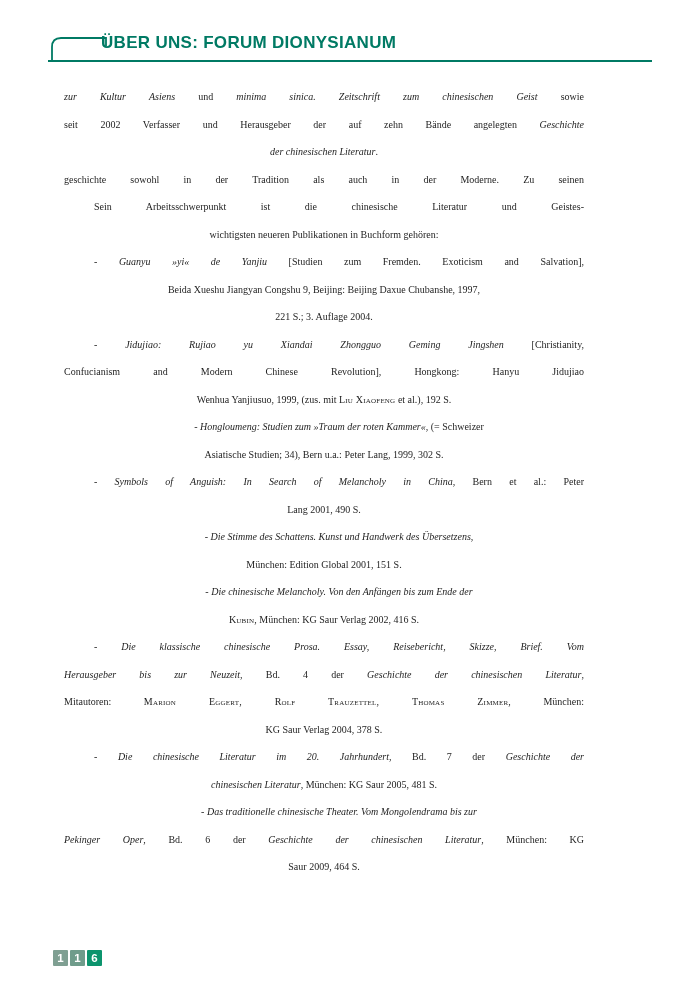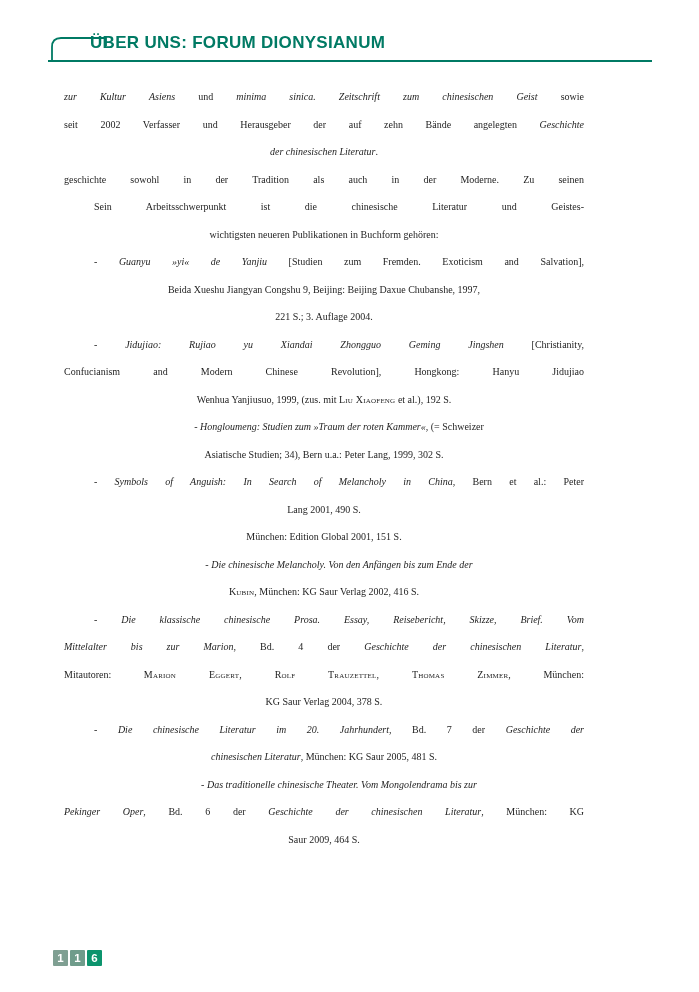--- a/index.html
+++ b/index.html
@@ -46,21 +46,21 @@
 </style>
 </head>
 <body>
 
 <div class="page">
 
   <div class="header">
     <svg class="header-tab" width="64" height="26" viewBox="0 0 64 26">
       <path id="tab-path" d="M1,26 L1,11 Q1,2 10,2 L55,2 L55,10" fill="none" stroke="#007a64" stroke-width="1.8"></path>
     </svg>
-    <div class="header-title" id="header-title" style="color: rgb(0, 122, 100);">ÜBER UNS: FORUM DIONYSIANUM</div>
+    <div class="header-title" id="header-title" style="color: rgb(0, 122, 100); margin-left: 11px;">ÜBER UNS: FORUM DIONYSIANUM</div>
     <div class="header-rule" id="header-rule" style="background: rgb(0, 122, 100);"></div>
   </div>
 
   <div class="text-block" id="text-block" style="color: rgb(30, 30, 30);">
       <div>
         <div class="line jst"><span class="s-i">zur Kultur Asiens</span><span class="s-r"> und </span><span class="s-i">minima sinica. Zeitschrift zum chinesischen Geist</span><span class="s-r"> sowie</span></div>
         <div class="line jst"><span class="s-r">seit 2002 Verfasser und Herausgeber der auf zehn Bände angelegten </span><span class="s-i">Geschichte</span></div>
         <div class="line"><span class="s-i">der chinesischen Literatur</span><span class="s-r">.</span></div>
       </div>
       <div>
@@ -80,29 +80,30 @@
       </div>
       <div>
         <div class="line ind"><span class="s-r">- </span><span class="s-i">Hongloumeng: Studien zum »Traum der roten Kammer«</span><span class="s-r">, (= Schweizer</span></div>
         <div class="line"><span class="s-r">Asiatische Studien; 34), Bern u.a.: Peter Lang, 1999, 302 S.</span></div>
       </div>
       <div>
         <div class="line jst ind"><span class="s-r">- </span><span class="s-i">Symbols of Anguish: In Search of Melancholy in China</span><span class="s-r">, Bern et al.: Peter</span></div>
         <div class="line"><span class="s-r">Lang 2001, 490 S.</span></div>
       </div>
       <div>
+        <div class="line ind"><span class="s-r">- </span><span class="s-i">Die Stimme des Schattens. Kunst und Handwerk des Übersetzens</span><span class="s-r">,</span></div>
         <div class="line"><span class="s-r">München: Edition Global 2001, 151 S.</span></div>
       </div>
       <div>
         <div class="line ind"><span class="s-r">- </span><span class="s-i">Die chinesische Melancholy. Von den Anfängen bis zum Ende der</span></div>
         <div class="line"><span class="s-sc">Kubin</span><span class="s-r">, München: KG Saur Verlag 2002, 416 S.</span></div>
       </div>
       <div>
         <div class="line jst ind"><span class="s-r">- </span><span class="s-i">Die klassische chinesische Prosa. Essay, Reisebericht, Skizze, Brief. Vom</span></div>
-        <div class="line jst"><span class="s-i">Mittelalter bis zur Marion</span><span class="s-r">, Bd. 4 der </span><span class="s-i">Geschichte der chinesischen Literatur</span><span class="s-r">,</span></div>
+        <div class="line jst"><span class="s-i">Herausgeber bis zur Neuzeit</span><span class="s-r">, Bd. 4 der </span><span class="s-i">Geschichte der chinesischen Literatur</span><span class="s-r">,</span></div>
         <div class="line jst"><span class="s-r">Mitautoren: </span><span class="s-sc">Marion Eggert, Rolf Trauzettel, Thomas Zimmer</span><span class="s-r">, München:</span></div>
         <div class="line"><span class="s-r">KG Saur Verlag 2004, 378 S.</span></div>
       </div>
       <div>
         <div class="line jst ind"><span class="s-r">- </span><span class="s-i">Die chinesische Literatur im 20. Jahrhundert</span><span class="s-r">, Bd. 7 der </span><span class="s-i">Geschichte der</span></div>
         <div class="line"><span class="s-i">chinesischen Literatur</span><span class="s-r">, München: KG Saur 2005, 481 S.</span></div>
       </div>
       <div>
         <div class="line ind"><span class="s-r">- </span><span class="s-i">Das traditionelle chinesische Theater. Vom Mongolendrama bis zur</span></div>
         <div class="line jst"><span class="s-i">Pekinger Oper</span><span class="s-r">, Bd. 6 der </span><span class="s-i">Geschichte der chinesischen Literatur</span><span class="s-r">, München: KG</span></div>

